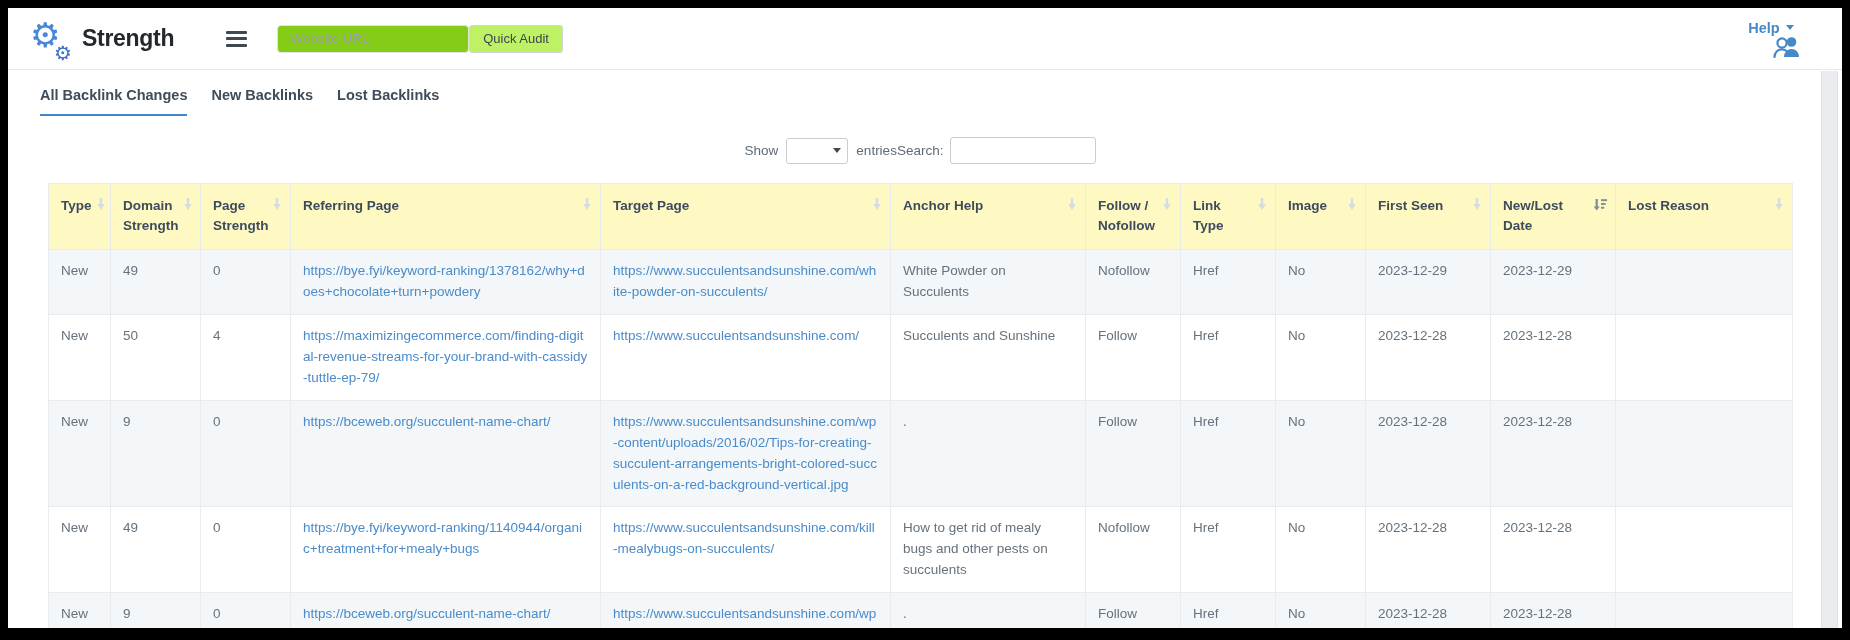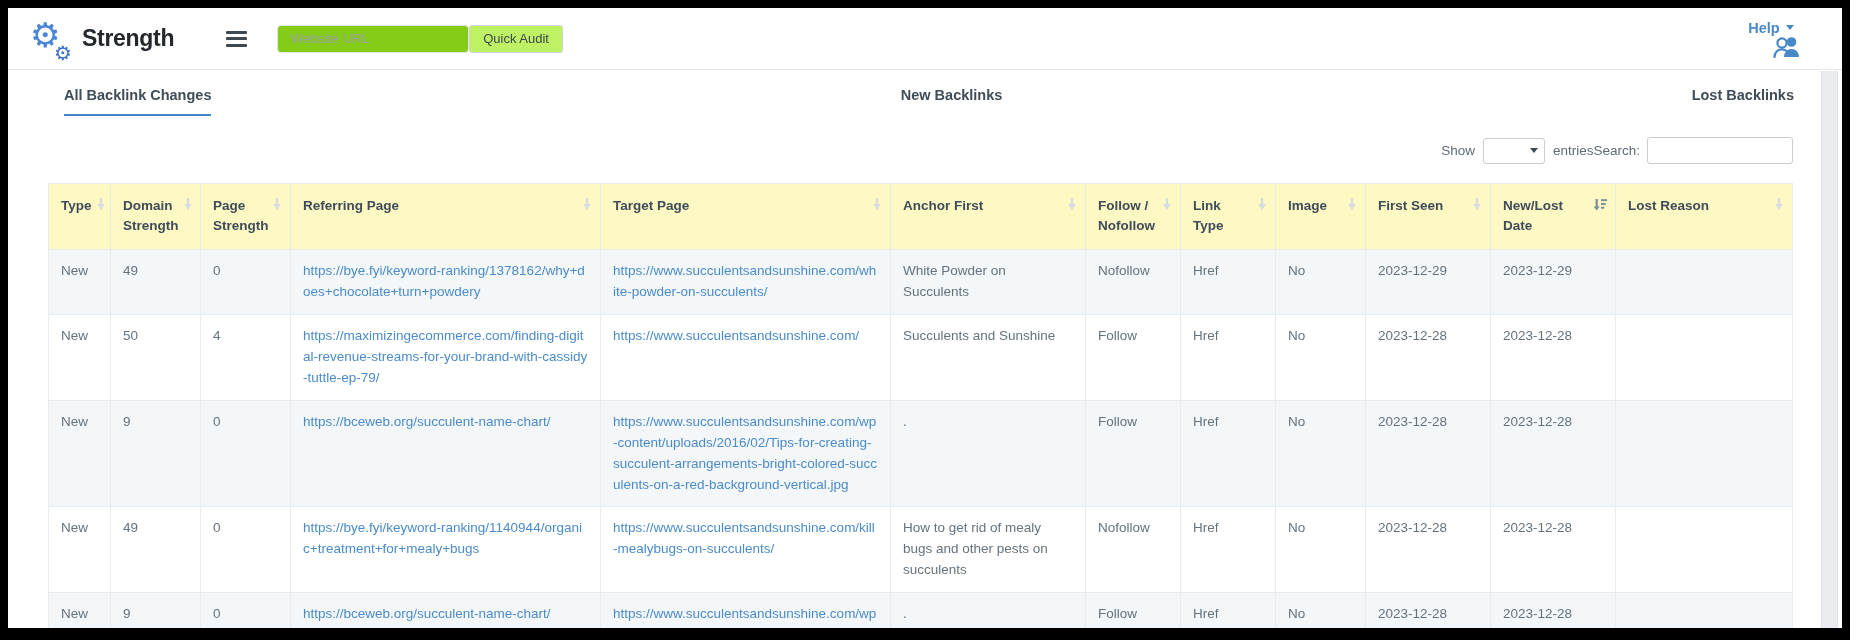--- a/index.html
+++ b/index.html
@@ -73,30 +73,30 @@
   .help-link { display: flex; align-items: center; color: #4788c7; font-size: 14.5px; font-weight: 700; cursor: pointer; }
   .help-caret {
     display: inline-block; margin-left: 6px;
     width: 0; height: 0;
     border-left: 4px solid transparent; border-right: 4px solid transparent;
     border-top: 5px solid #4788c7;
   }
   .account-icon { margin-left: 30px; cursor: pointer; display: flex; align-items: center; }
 
   
-  .tabs { display: flex; gap: 24px; padding: 17px 48px 0 56px; justify-content: space-between; }
+  .tabs { display: flex; gap: 24px; padding: 17px 48px 0 32px; }
   .tab {
     font-size: 14.5px; font-weight: 700; color: #3f4c59;
     padding-bottom: 11px; cursor: pointer; white-space: nowrap;
   }
   .tab.active { border-bottom: 2px solid #4285c8; }
 
   
   .content { padding: 0 49px 0 40px; }
-  .controls { margin-top: 21px; display: flex; align-items: center; justify-content: flex-end; }
+  .controls { margin-top: 21px; display: flex; align-items: center; justify-content: center; }
   .controls-left { display: flex; align-items: center; gap: 8px; font-size: 13.5px; color: #5f6b76; }
   .select-wrap { position: relative; display: inline-block; }
   .page-length {
     appearance: none; -webkit-appearance: none;
     width: 62px; height: 26px;
     border: 1px solid #c8cdd2; border-radius: 3px;
     background: #fff; font-family: inherit; font-size: 13px; color: #444;
     padding: 0 18px 0 8px; cursor: pointer;
   }
   .select-caret {
@@ -266,21 +266,21 @@
           <th>
               <div class="th-inner">
             <span class="th-label">Target Page</span>
             <span class="sort-icon"><svg width="10" height="13" viewBox="0 0 10 13">
                     <path d="M3.8 0h2.4v6h2.6L5 12 1.2 6h2.6z" fill="#d7dce1"></path>
                   </svg></span>
           </div>
             </th>
           <th>
               <div class="th-inner">
-            <span class="th-label">Anchor First</span>
+            <span class="th-label">Anchor Help</span>
             <span class="sort-icon"><svg width="10" height="13" viewBox="0 0 10 13">
                     <path d="M3.8 0h2.4v6h2.6L5 12 1.2 6h2.6z" fill="#d7dce1"></path>
                   </svg></span>
           </div>
             </th>
           <th>
               <div class="th-inner">
             <span class="th-label">Follow / Nofollow</span>
             <span class="sort-icon"><svg width="10" height="13" viewBox="0 0 10 13">
                     <path d="M3.8 0h2.4v6h2.6L5 12 1.2 6h2.6z" fill="#d7dce1"></path>

